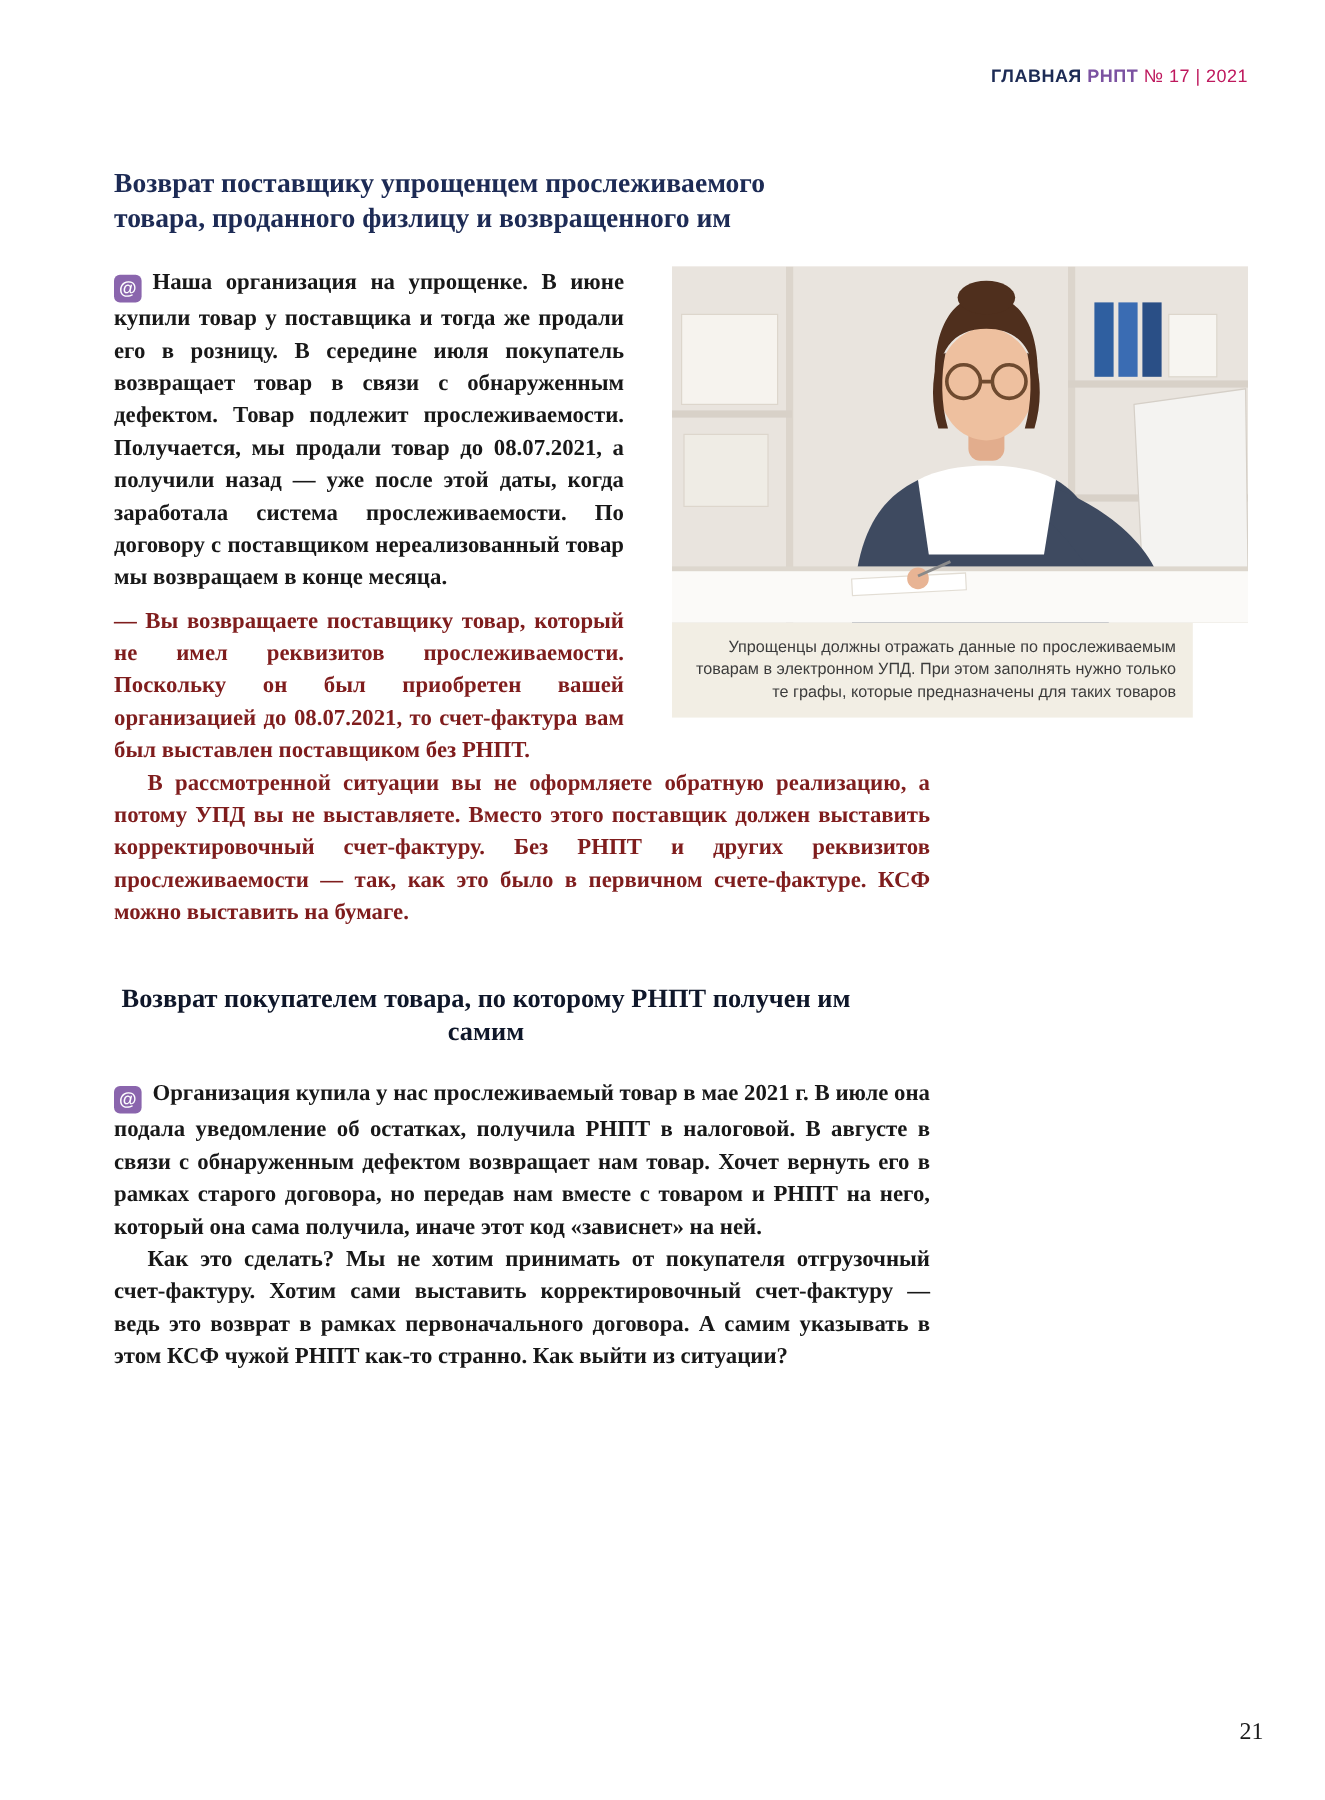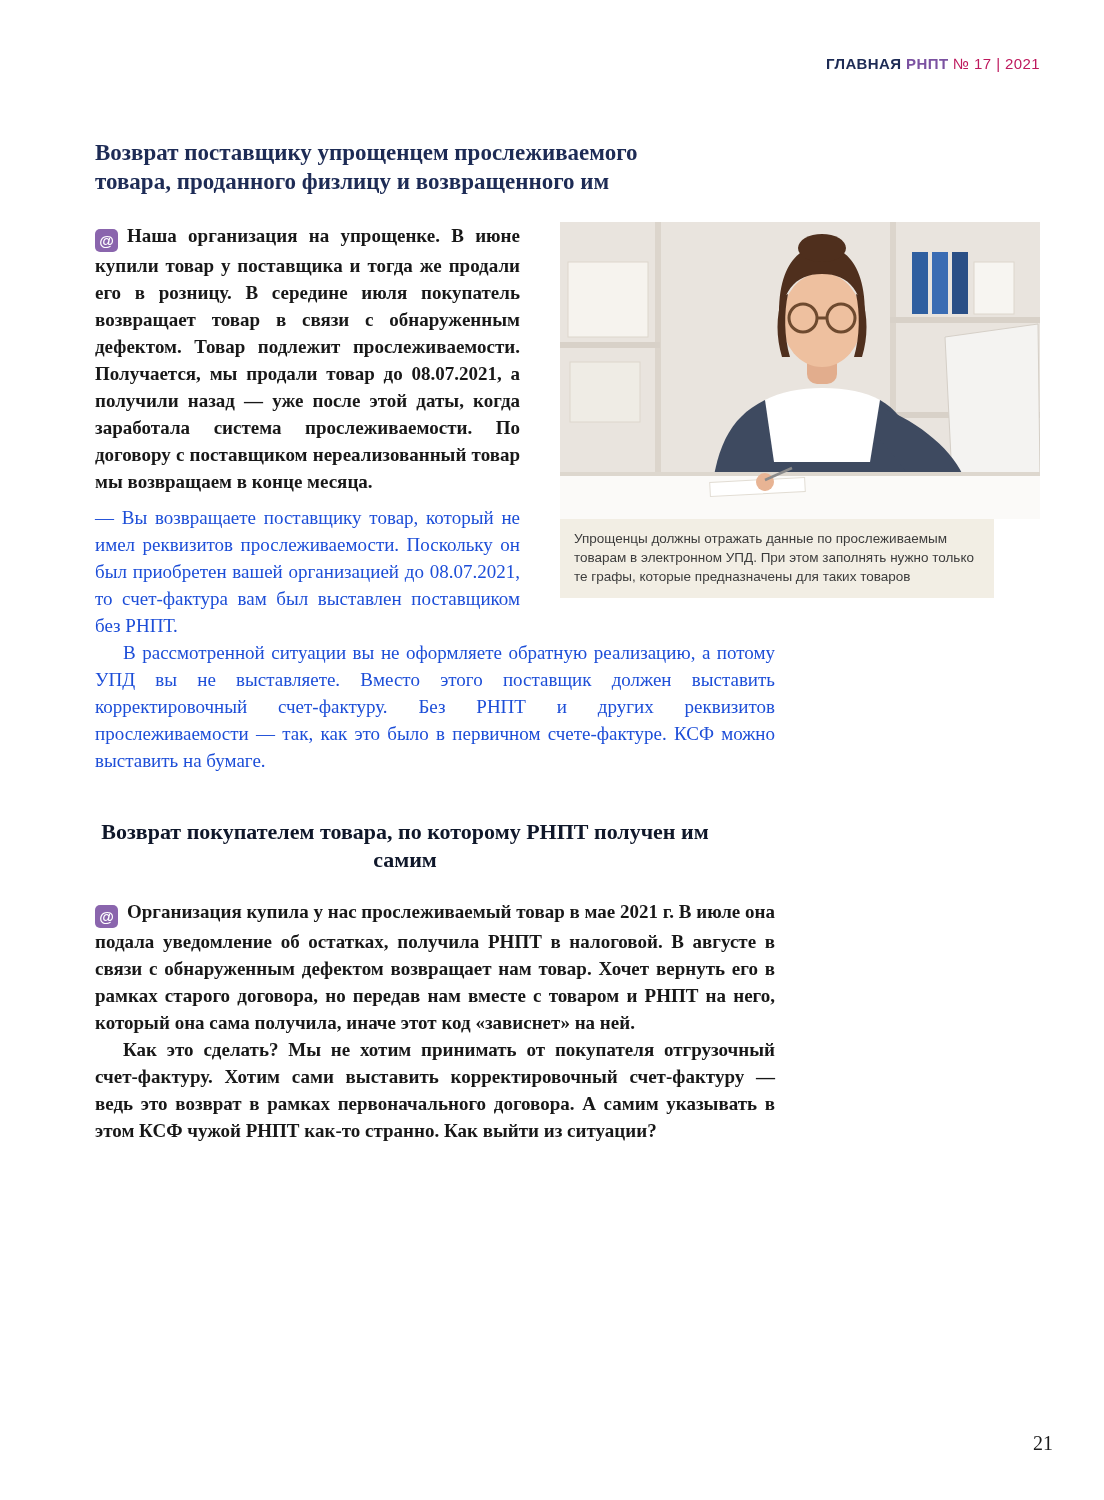--- a/index.html
+++ b/index.html
@@ -42,21 +42,21 @@
     max-width:620px;
     margin:44px 0 24px 0;
     text-align:center;
   }
   p.q, p.a {
     font-size:19px; line-height:27px;
     text-align:justify;
     hyphens:auto;
   }
   p.q { font-weight:bold; color:#181818; }
-  p.a { font-weight:normal; color:#1d4ed8; }
+  p.a { font-weight:bold; color:#7f1d1d; }
   p.indent { text-indent:28px; }
   p.a.first { margin-top:9px; }
 
   .at-icon {
     display:inline-flex; align-items:center; justify-content:center;
     width:23px; height:23px; border-radius:5px;
     background:#8a65ad; color:#ffffff;
     font-family:"Liberation Sans", sans-serif;
     font-weight:bold; font-size:15px; line-height:1;
     margin-right:9px; vertical-align:-4px;
@@ -75,21 +75,21 @@
     overflow:hidden;
   }
   .photo svg { display:block; width:100%; height:100%; }
   .photo-caption {
     width:434px;
     background:#f2eee4;
     padding:10px 14px 12px 14px;
     font-family:"Liberation Sans", sans-serif;
     font-size:13.5px; line-height:19px;
     color:#3c3c3c;
-    text-align:left;
+    text-align:right;
   }
 
   .page-number {
     position:absolute; top:1432px; right:51px;
     font-family:"Liberation Serif", serif;
     font-size:20px; color:#1a1a1a;
   }
 </style>
 </head>
 <body>

